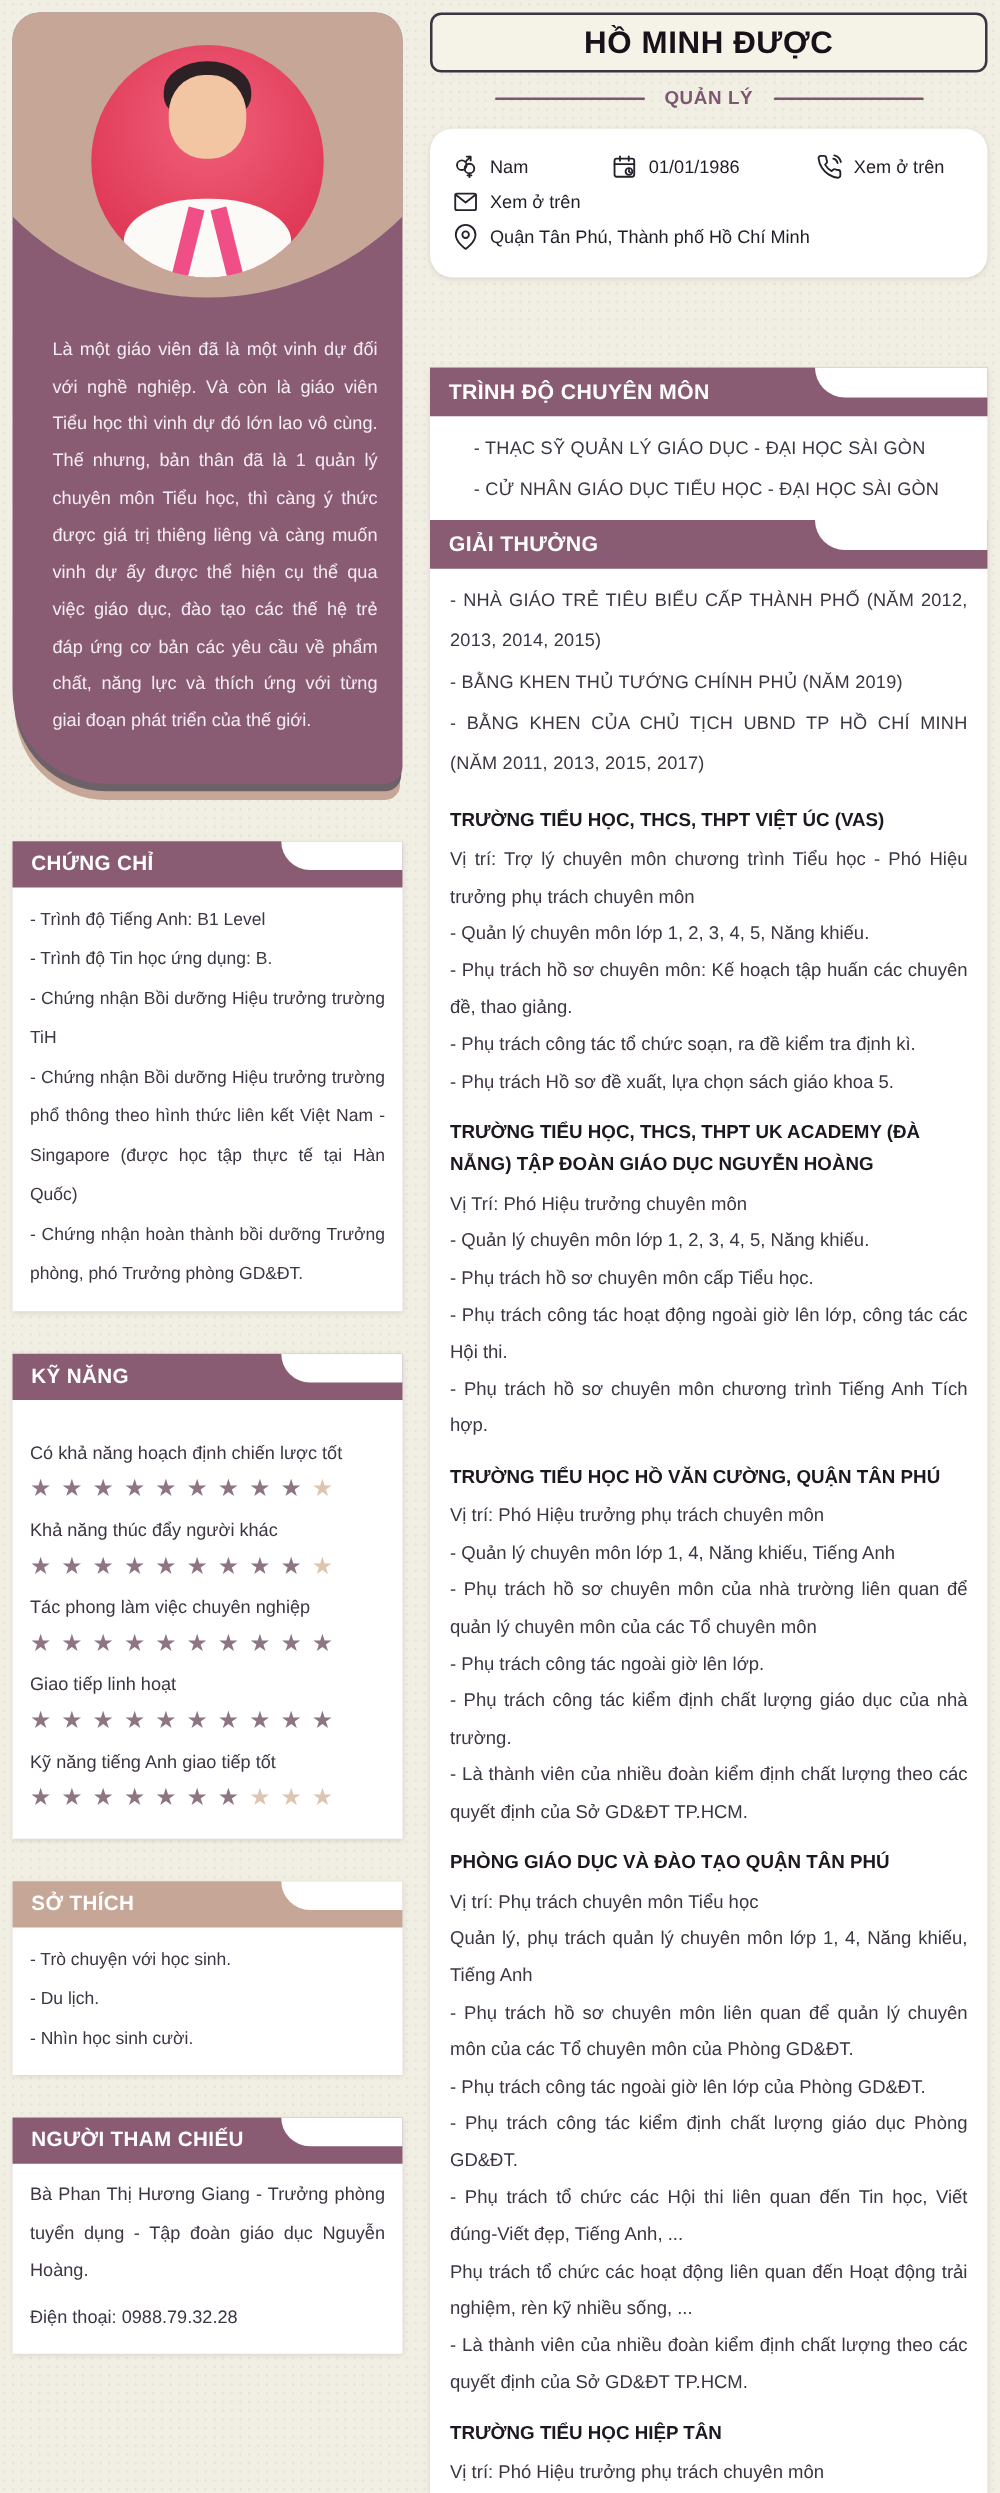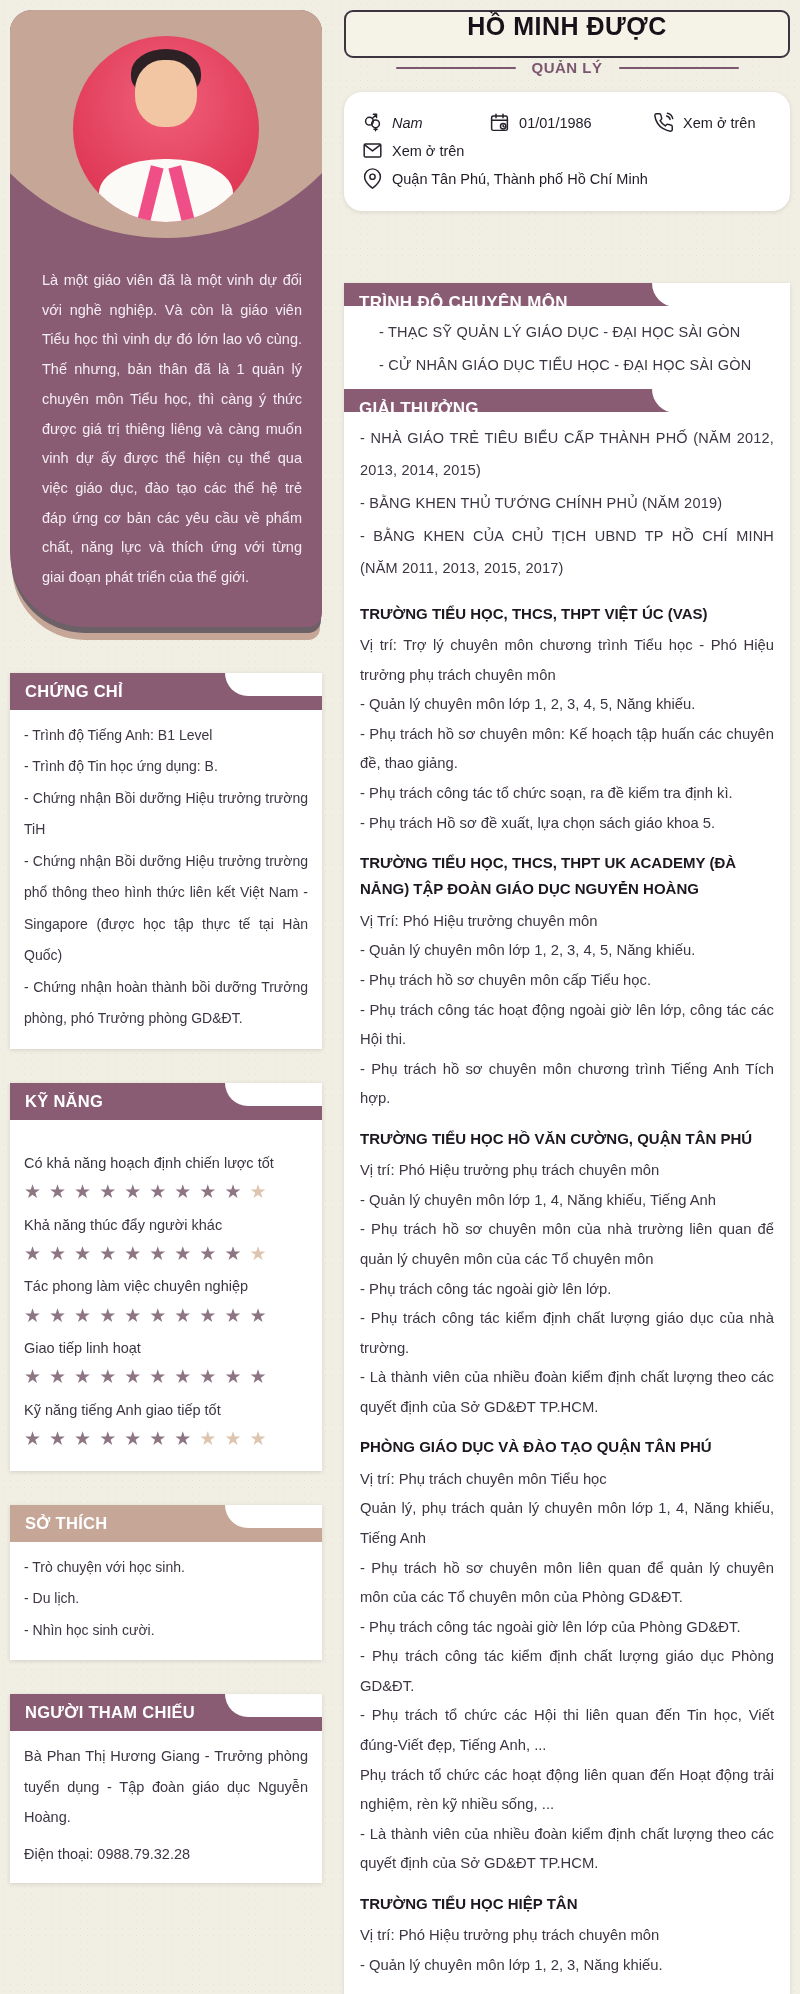--- a/index.html
+++ b/index.html
@@ -81,46 +81,46 @@
   .star.e{color:var(--star_empty);}
   .skills-pad{height:12px;}
   .ref-line{font-size:14.5px;line-height:2.1;text-align:justify;}
   .ref-line + .ref-line{margin-top:6px;}
 
   
   .main{flex:1;min-width:0;}
   .name-box{
     border:2px solid var(--name_border);border-radius:9px;
     background:#f5f2e7;
-    height:48px;display:flex;justify-content:center;
-    margin-bottom:1px;
+    height:48px;display:flex;align-items:center;justify-content:center;
+    margin-bottom:12px;
   }
   .name-box h1{font-size:25px;font-weight:bold;color:#191119;letter-spacing:.5px;}
   .subtitle{display:flex;align-items:center;justify-content:center;gap:16px;margin-bottom:16px;}
   .subtitle .line{height:2px;flex:0 0 120px;background:var(--subtitle);border-radius:2px;}
   .subtitle .sub-text{color:var(--subtitle);font-weight:bold;font-size:15px;letter-spacing:.5px;}
   .contact-card{
     background:var(--card_bg);border-radius:18px;
     box-shadow:0 1px 4px rgba(80,70,80,.15);
     padding:13px 18px 15px 18px;
     margin-bottom:72px;
   }
   .c-row{display:flex;align-items:center;margin:7px 0;}
   .c-item{display:flex;align-items:center;gap:9px;font-size:14.5px;color:#221c26;}
   .c-item .ic{flex:0 0 21px;height:21px;display:inline-flex;}
   .c-item svg{width:21px;height:21px;stroke:#26202b;stroke-width:1.7;fill:none;stroke-linecap:round;stroke-linejoin:round;}
   .c-grid{display:flex;}
-  .c-grid .c-item:nth-child(1){flex:0 0 31%;font-style:italic;}
+  .c-grid .c-item:nth-child(1){flex:0 0 31%;}
   .c-grid .c-item:nth-child(2){flex:0 0 40%;}
   .main-card{
     background:var(--card_bg);
     box-shadow:0 1px 4px rgba(80,70,80,.15);
     padding-bottom:26px;
   }
-  .main-card .sec-bar{height:23px;}
+  .main-card .sec-bar{height:39px;}
   .main-card .sec-bar h2{line-height:39px;font-size:17px;}
   .main-card .sec-bar::after{height:24px;}
   .block-body{padding:10px 16px 6px 16px;}
   .qual-item{font-size:14.5px;line-height:2.3;letter-spacing:.2px;margin-left:19px;}
   .award-item{font-size:14.5px;line-height:2.25;text-align:justify;letter-spacing:.2px;}
   .job{padding:10px 16px 2px 16px;}
   .job-title{font-size:15px;font-weight:bold;color:#1d1720;line-height:1.75;margin-bottom:4px;}
   .job-line{font-size:14.8px;line-height:2.0;text-align:justify;}
 </style>
 </head>

